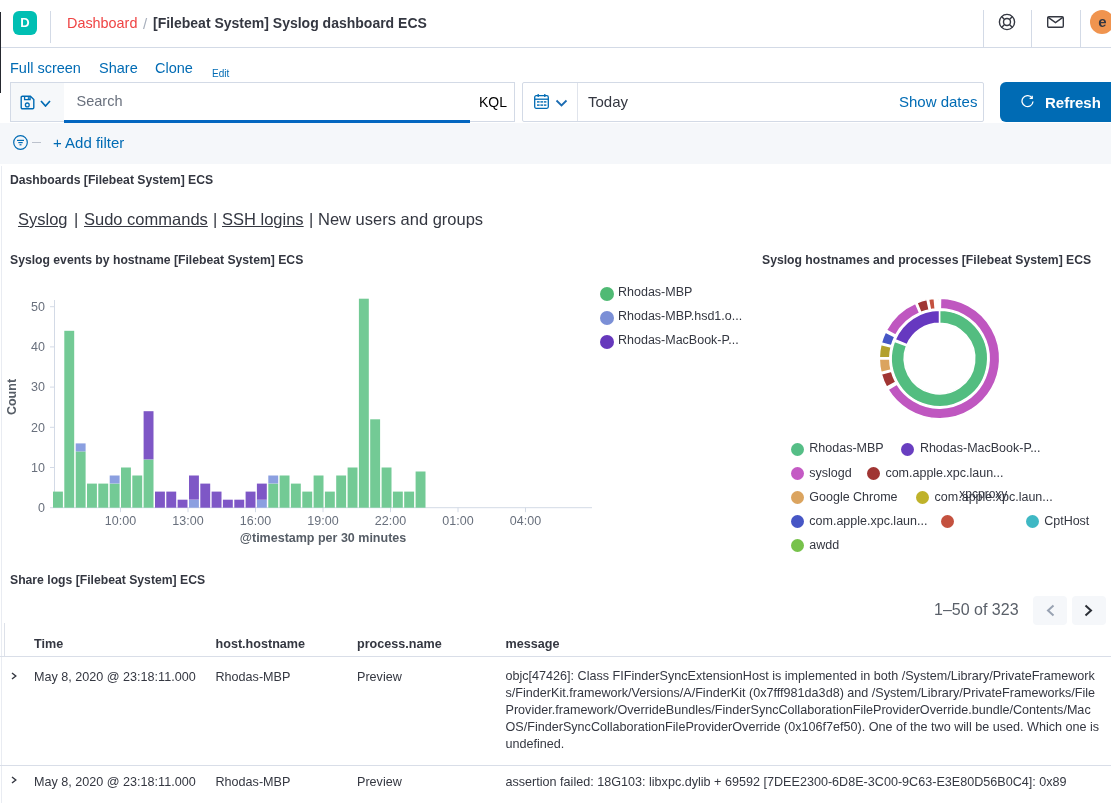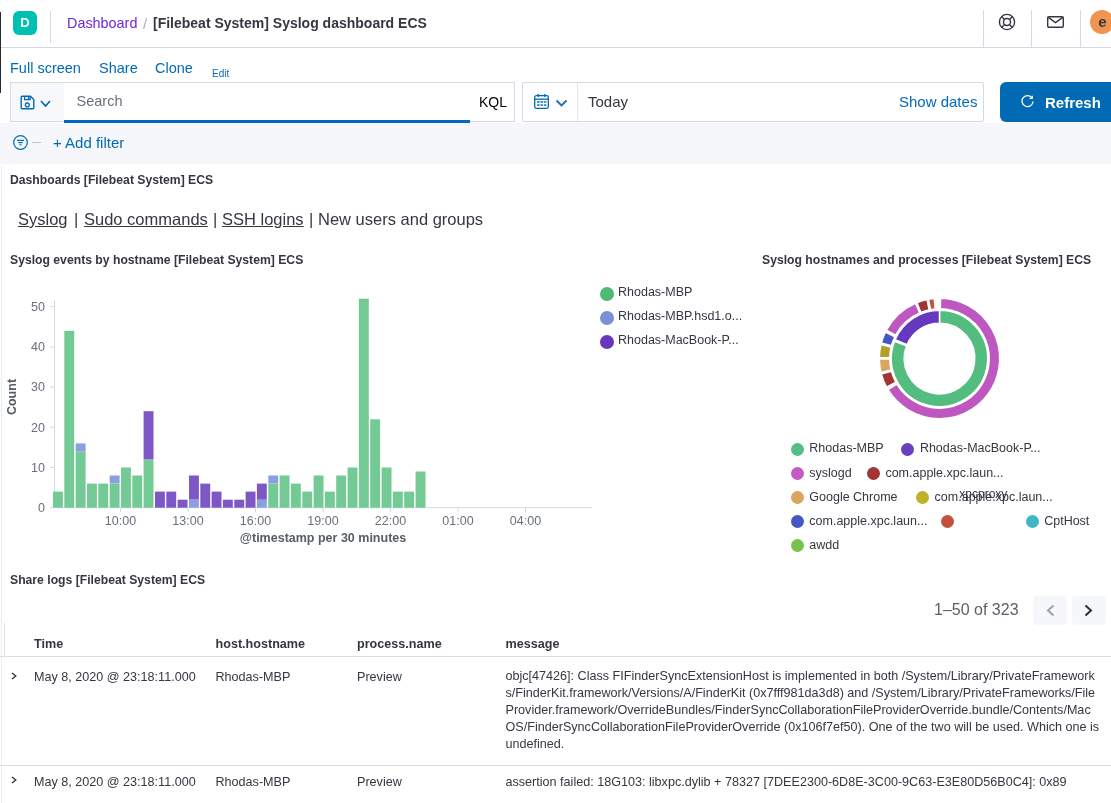--- a/index.html
+++ b/index.html
@@ -8,21 +8,21 @@
 .blue{color:#006bb4}
 .grey{color:#69707d}
 svg{display:block}
 </style></head>
 <body>
 
 <div class="abs" style="left:0;top:0;width:1111px;height:48px;background:#fff;border-bottom:1px solid #d3dae6"></div>
 <div class="abs" style="left:0;top:12px;width:1px;height:81px;background:#25282f"></div>
 <div class="abs" style="left:13px;top:11px;width:24px;height:24px;border-radius:6px;background:#00bfb3;color:#fff;font-weight:bold;font-size:13px;line-height:24px;text-align:center">D</div>
 <div class="abs" style="left:50px;top:11px;width:1px;height:32px;background:#d3dae6"></div>
-<div class="abs" style="left:67px;top:15px;font-size:14.4px;color:#6d28d9">Dashboard</div>
+<div class="abs" style="left:67px;top:15px;font-size:14.4px;color:#ef4444">Dashboard</div>
 <div class="abs" style="left:143px;top:15px;font-size:15px;color:#a7afbc">/</div>
 <div class="abs b" style="left:153px;top:15px;font-size:14px;color:#343741">[Filebeat System] Syslog dashboard ECS</div>
 <div class="abs" style="left:983px;top:10px;width:1px;height:38px;background:#d3dae6"></div>
 <div class="abs" style="left:1031px;top:10px;width:1px;height:38px;background:#d3dae6"></div>
 <div class="abs" style="left:1079.5px;top:10px;width:1px;height:38px;background:#d3dae6"></div>
 
 <svg class="abs" style="left:998px;top:13px" width="18" height="18" viewBox="0 0 18 18">
  <circle cx="9" cy="9" r="7.6" fill="none" stroke="#343741" stroke-width="1.4"></circle>
  <circle cx="9" cy="9" r="3.5" fill="none" stroke="#343741" stroke-width="1.4"></circle>
  <g stroke="#343741" stroke-width="1.4">
@@ -253,13 +253,13 @@
 <div class="abs" style="left:357px;top:669.5px;font-size:12.6px">Preview</div>
 <div class="abs" style="left:505.5px;top:667.5px;font-size:12.6px;line-height:17px;white-space:nowrap">objc[47426]: Class FIFinderSyncExtensionHost is implemented in both /System/Library/PrivateFramework<br>s/FinderKit.framework/Versions/A/FinderKit (0x7fff981da3d8) and /System/Library/PrivateFrameworks/File<br>Provider.framework/OverrideBundles/FinderSyncCollaborationFileProviderOverride.bundle/Contents/Mac<br>OS/FinderSyncCollaborationFileProviderOverride (0x106f7ef50). One of the two will be used. Which one is<br>undefined.</div>
 <div class="abs" style="left:0;top:764.5px;width:1111px;height:0;border-top:1px solid #d9dee8"></div>
 
 <svg class="abs" style="left:11px;top:775.5px" width="6" height="8" viewBox="0 0 6 8">
  <path d="M1 1 L4.8 4 L1 7" fill="none" stroke="#343741" stroke-width="1.4"></path>
 </svg>
 <div class="abs" style="left:34px;top:774.5px;font-size:12.6px">May 8, 2020 @ 23:18:11.000</div>
 <div class="abs" style="left:215.5px;top:774.5px;font-size:12.6px">Rhodas-MBP</div>
 <div class="abs" style="left:357px;top:774.5px;font-size:12.6px">Preview</div>
-<div class="abs" style="left:505.5px;top:774.5px;font-size:12.6px">assertion failed: 18G103: libxpc.dylib + 78327 [7DEE2300-6D8E-3C00-9C63-E3E80D56B0C4]: 0x89</div>
+<div class="abs" style="left:505.5px;top:774.5px;font-size:12.6px">assertion failed: 18G103: libxpc.dylib + 69592 [7DEE2300-6D8E-3C00-9C63-E3E80D56B0C4]: 0x89</div>
 
 </body></html>

